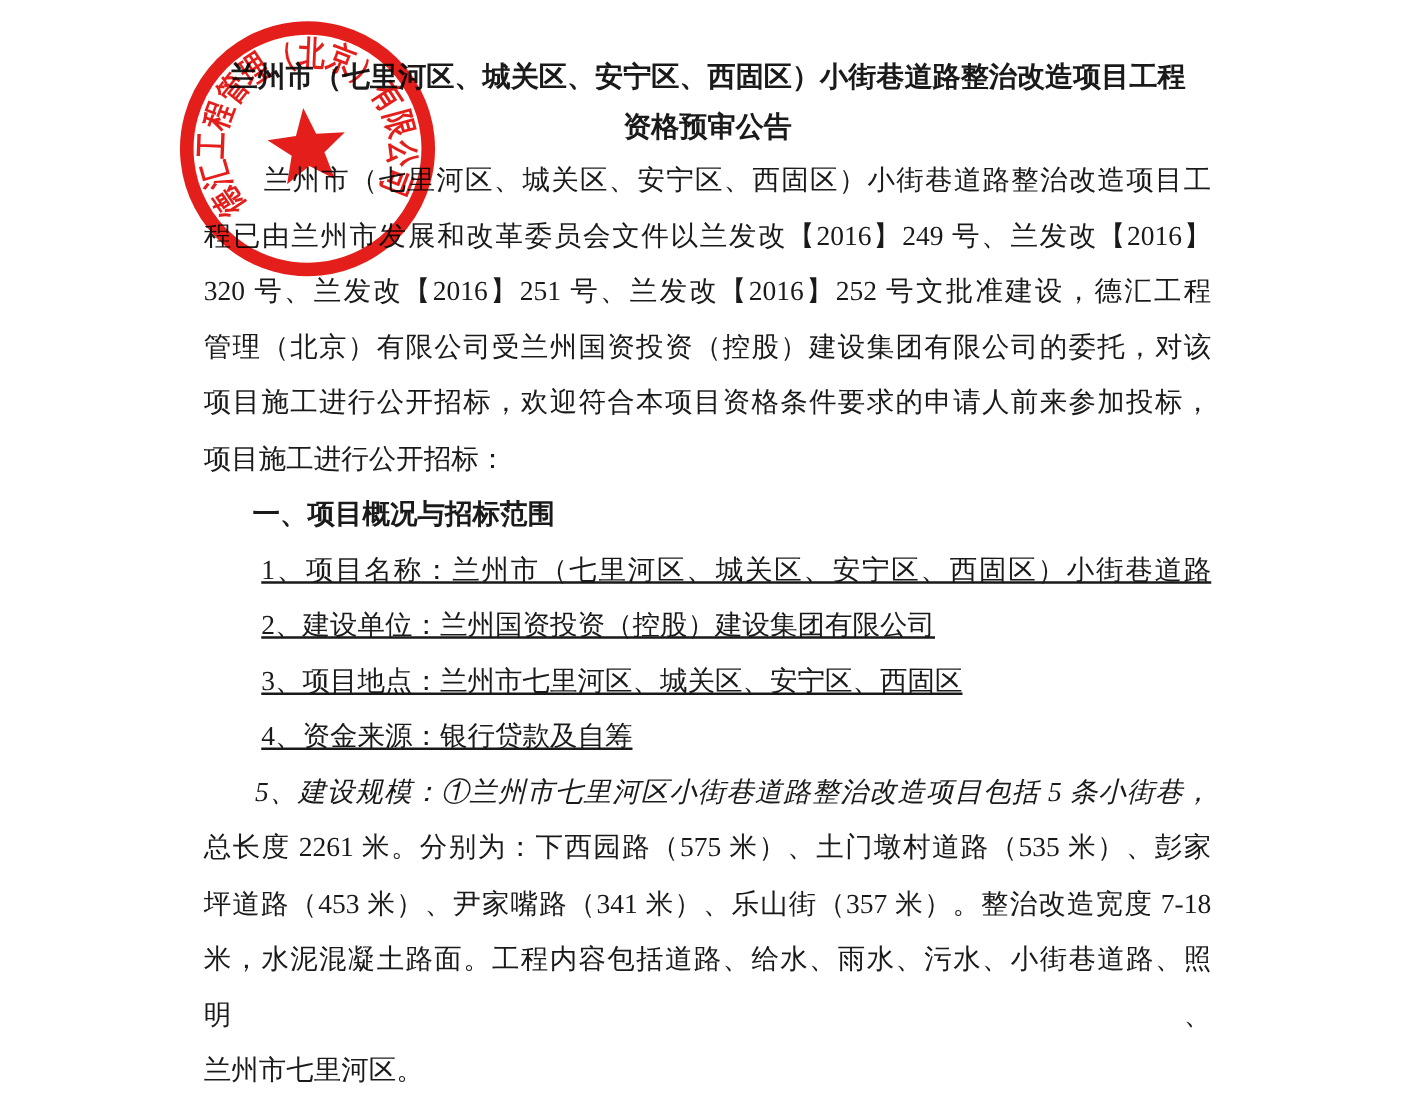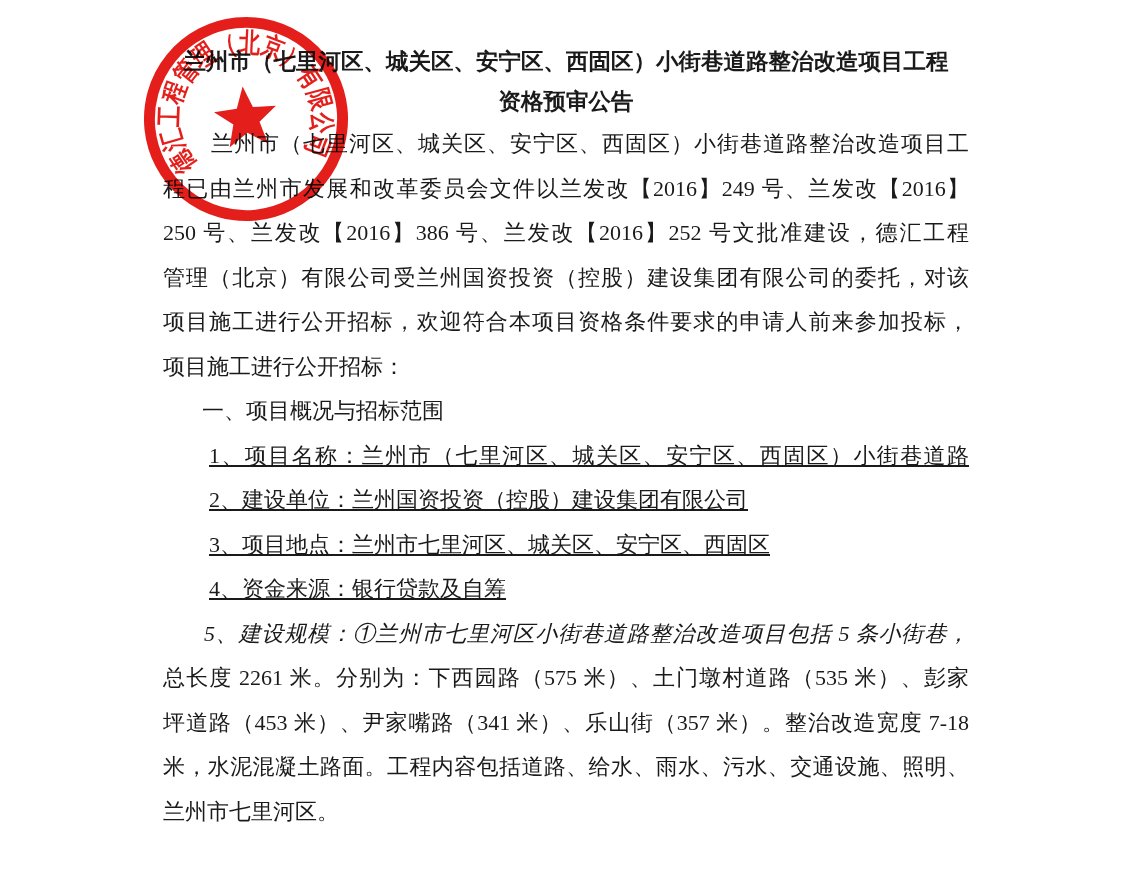--- a/index.html
+++ b/index.html
@@ -21,21 +21,21 @@
     white-space: nowrap;
   }
 
   .bodytext { font-size: 22px; line-height: 44.5px; }
   .line { min-height: 44.5px; }
   .jf {
     text-align: justify;
     text-align-last: justify;
     text-justify: inter-character;
   }
-  .b  { font-weight: normal; }
+  .b  { font-weight: bold; }
   .ind48 { padding-left: 48px; }
   .ind46 { padding-left: 46px; text-decoration: underline; }
   .ind41 { padding-left: 41px; font-style: italic; }
   .ind39 { padding-left: 39px; }
 
   .seal {
     position: absolute;
     left: 141px; top: 14px;
     width: 210px; height: 210px;
     mix-blend-mode: multiply;
@@ -53,39 +53,39 @@
 
 <div class="doc">
 
   <div class="title-line">兰州市（七里河区、城关区、安宁区、西固区）小街巷道路整治改造项目工程</div>
   <div class="title-line">资格预审公告</div>
 
   <div class="bodytext">
 
     <div class="line jf ind48">兰州市（七里河区、城关区、安宁区、西固区）小街巷道路整治改造项目工</div>
     <div class="line jf">程已由兰州市发展和改革委员会文件以兰发改【2016】249 号、兰发改【2016】</div>
-    <div class="line jf">250 号、兰发改【2016】386 号、兰发改【2016】252 号文批准建设，德汇工程</div>
+    <div class="line jf">320 号、兰发改【2016】251 号、兰发改【2016】252 号文批准建设，德汇工程</div>
     <div class="line jf">管理（北京）有限公司受兰州国资投资（控股）建设集团有限公司的委托，对该</div>
     <div class="line jf">项目施工进行公开招标，欢迎符合本项目资格条件要求的申请人前来参加投标，</div>
     <div class="line">项目施工进行公开招标：</div>
 
     <div class="line b ind39">一、项目概况与招标范围</div>
 
     <div class="line jf ind46">1、项目名称：兰州市（七里河区、城关区、安宁区、西固区）小街巷道路</div>
 
     <div class="line ind46">2、建设单位：兰州国资投资（控股）建设集团有限公司</div>
 
     <div class="line ind46">3、项目地点：兰州市七里河区、城关区、安宁区、西固区</div>
 
     <div class="line ind46">4、资金来源：银行贷款及自筹</div>
 
     <div class="line jf ind41">5、建设规模：①兰州市七里河区小街巷道路整治改造项目包括 5 条小街巷，</div>
     <div class="line jf">总长度 2261 米。分别为：下西园路（575 米）、土门墩村道路（535 米）、彭家</div>
     <div class="line jf">坪道路（453 米）、尹家嘴路（341 米）、乐山街（357 米）。整治改造宽度 7-18</div>
-    <div class="line jf">米，水泥混凝土路面。工程内容包括道路、给水、雨水、污水、交通设施、照明、</div>
+    <div class="line jf">米，水泥混凝土路面。工程内容包括道路、给水、雨水、污水、小街巷道路、照明、</div>
     <div class="line">兰州市七里河区。</div>
 
   </div>
 </div>
 
 <svg class="seal" viewBox="0 0 212 212" xmlns="http://www.w3.org/2000/svg" xmlns:xlink="http://www.w3.org/1999/xlink" aria-hidden="true">
   <g transform="rotate(-6 106 106)">
     <circle cx="106" cy="106" r="97.5" fill="none" stroke="#e31511" stroke-width="11"></circle>
     <polygon fill="#e31511" points="106,73 114.2,94.7 137.4,95.8 119.3,110.3 125.4,132.7 106,120 86.6,132.7 92.7,110.3 74.6,95.8 97.8,94.7"></polygon>
     <path id="sealArc" d="M 51.7 146.9 A 68 68 0 1 1 160.3 146.9" fill="none"></path>

